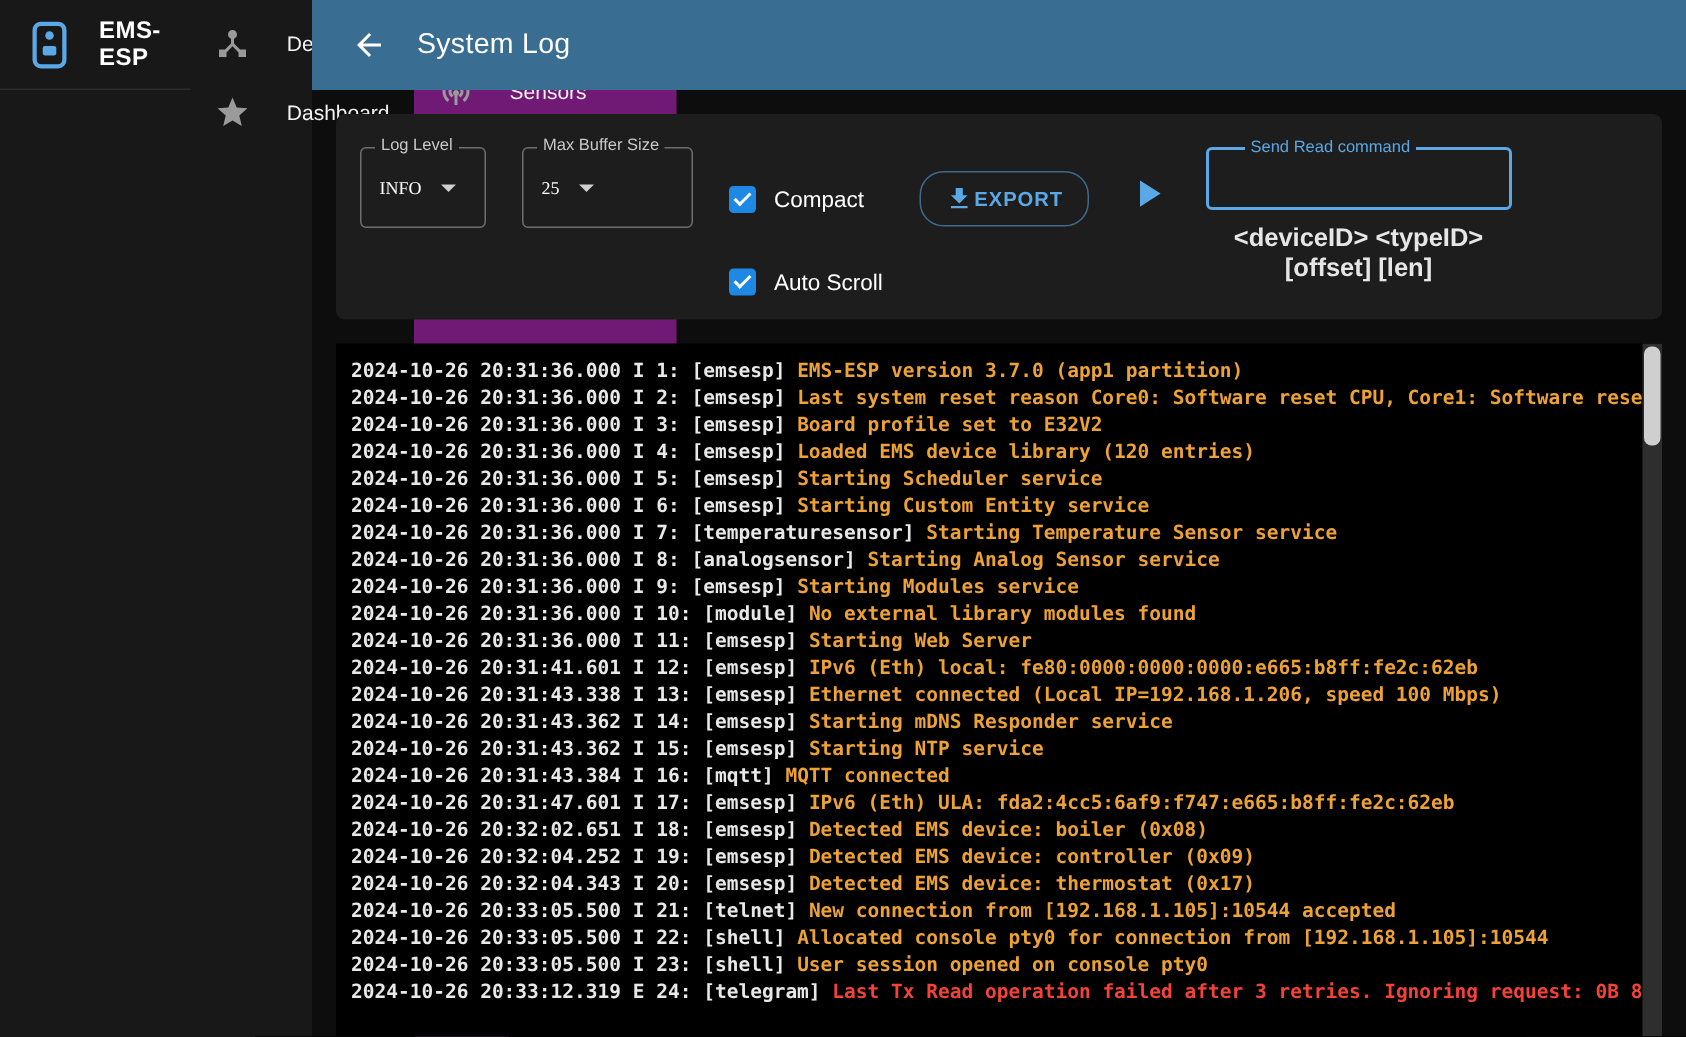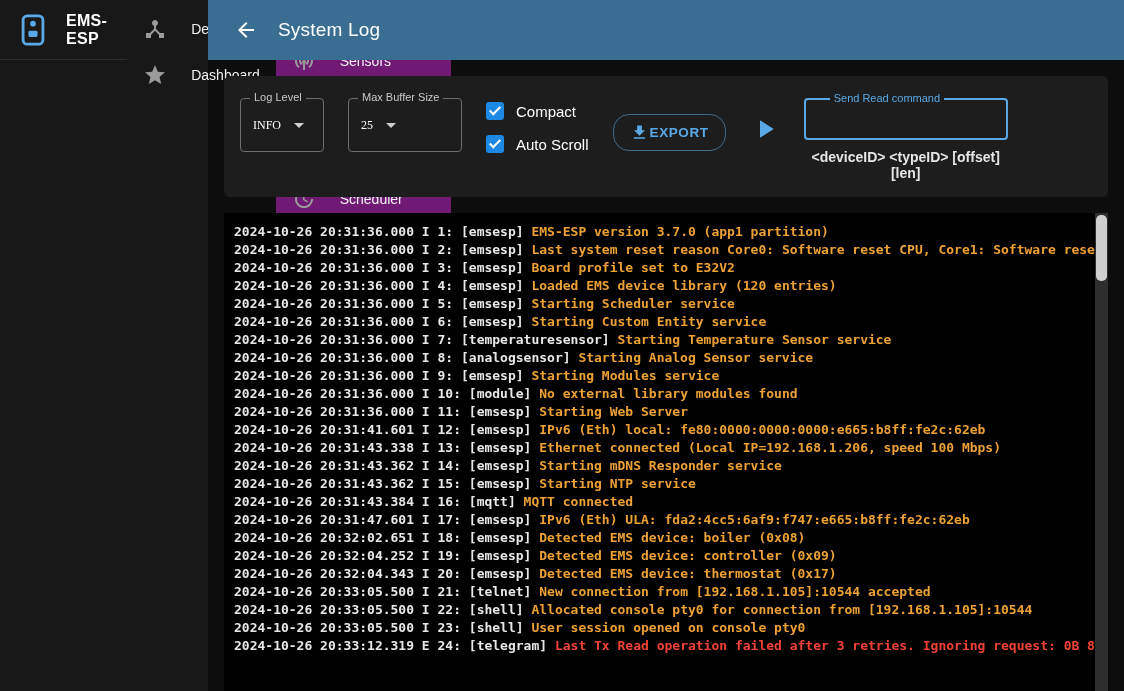--- a/index.html
+++ b/index.html
@@ -38,35 +38,35 @@
 
   .field { position: relative; border: 1px solid #6e6e6e; border-radius: 4px; height: 54px; display: flex; align-items: center; padding: 0 6px 0 12px; cursor: pointer; }
   .field-label { position: absolute; top: -8px; left: 9px; background: #1d1d1d; padding: 0 4px; font-size: 11px; color: #c9c9c9; white-space: nowrap; }
   .select-value { color: #ffffff; font-size: 12px; font-weight: 500; margin-right: 6px; font-family: Liberation Serif, serif; }
   .caret { width: 24px; height: 24px; }
   .caret svg { width: 24px; height: 24px; fill: #cfcfcf; }
   .w-loglevel { min-width: 84px; }
   .w-buffer { min-width: 114px; }
 
   .checks { display: flex; flex-direction: column; gap: 15px; padding-top: 4px; }
-  .check-row { display: flex; align-items: center; gap: 12px; color: #ffffff; font-size: 15px; font-weight: 500; cursor: pointer; }
+  .check-row { display: flex; align-items: center; gap: 12px; color: #ffffff; font-size: 15px; font-weight: 500; cursor: pointer; margin-top: 22px; }
   .checkbox { width: 18px; height: 18px; border-radius: 3px; background: var(--checkbox); position: relative; flex: 0 0 18px; }
   .checkbox::after { content: ""; position: absolute; left: 6px; top: 2px; width: 4px; height: 9px; border: solid #fff; border-width: 0 2px 2px 0; transform: rotate(45deg); }
 
   .export-btn { margin-top: 16px; display: flex; align-items: center; gap: 1px; background: transparent; border: 1px solid rgba(90,169,230,.55); border-radius: 16px; color: var(--accent); padding: 8px 16px; font-family: "Liberation Sans", sans-serif; font-size: 13.5px; font-weight: 700; letter-spacing: .6px; cursor: pointer; text-align: center; }
   .export-btn svg { width: 19px; height: 19px; fill: currentColor; }
 
   .play-btn { margin-top: 16px; width: 30px; height: 30px; background: none; border: none; cursor: pointer; color: var(--accent); padding: 0; }
   .play-btn svg { width: 30px; height: 30px; fill: currentColor; }
 
   .send-wrap { display: flex; flex-direction: column; width: 204px; }
   .send-field { position: relative; border: 2px solid var(--accent); border-radius: 4px; height: 42px; display: flex; align-items: center; padding: 0 10px; }
   .send-label { position: absolute; top: -8px; left: 24px; background: #1d1d1d; padding: 0 4px; font-size: 11px; color: var(--accent); font-weight: 500; white-space: nowrap; }
   .send-input { width: 100%; background: transparent; border: none; outline: none; color: #fff; font-size: 14px; font-family: "Liberation Sans", sans-serif; }
-  .send-helper { margin-top: 9px; text-align: center; font-size: 14px; font-weight: 700; color: #e6e6e6; }
+  .send-helper { margin-top: 9px; text-align: center; font-size: 17px; font-weight: 700; color: #e6e6e6; }
 
   
   .log-panel { flex: 1; min-height: 0; background: #000000; position: relative; overflow: hidden; padding: 10px 14px 0 10px; }
   .log-lines { white-space: pre; }
   .log-line { font-family: "DejaVu Sans Mono", monospace; font-size: 13px; line-height: 18px; font-weight: 700; white-space: pre; }
   .log-line .pfx { color: var(--log-prefix); }
   .log-line .msg-info { color: var(--log-info); }
   .log-line .msg-err { color: var(--log-error); }
 
   .scrollbar { position: absolute; top: 0; right: 0; bottom: 0; width: 13px; background: #2e2e2e; cursor: pointer; }

